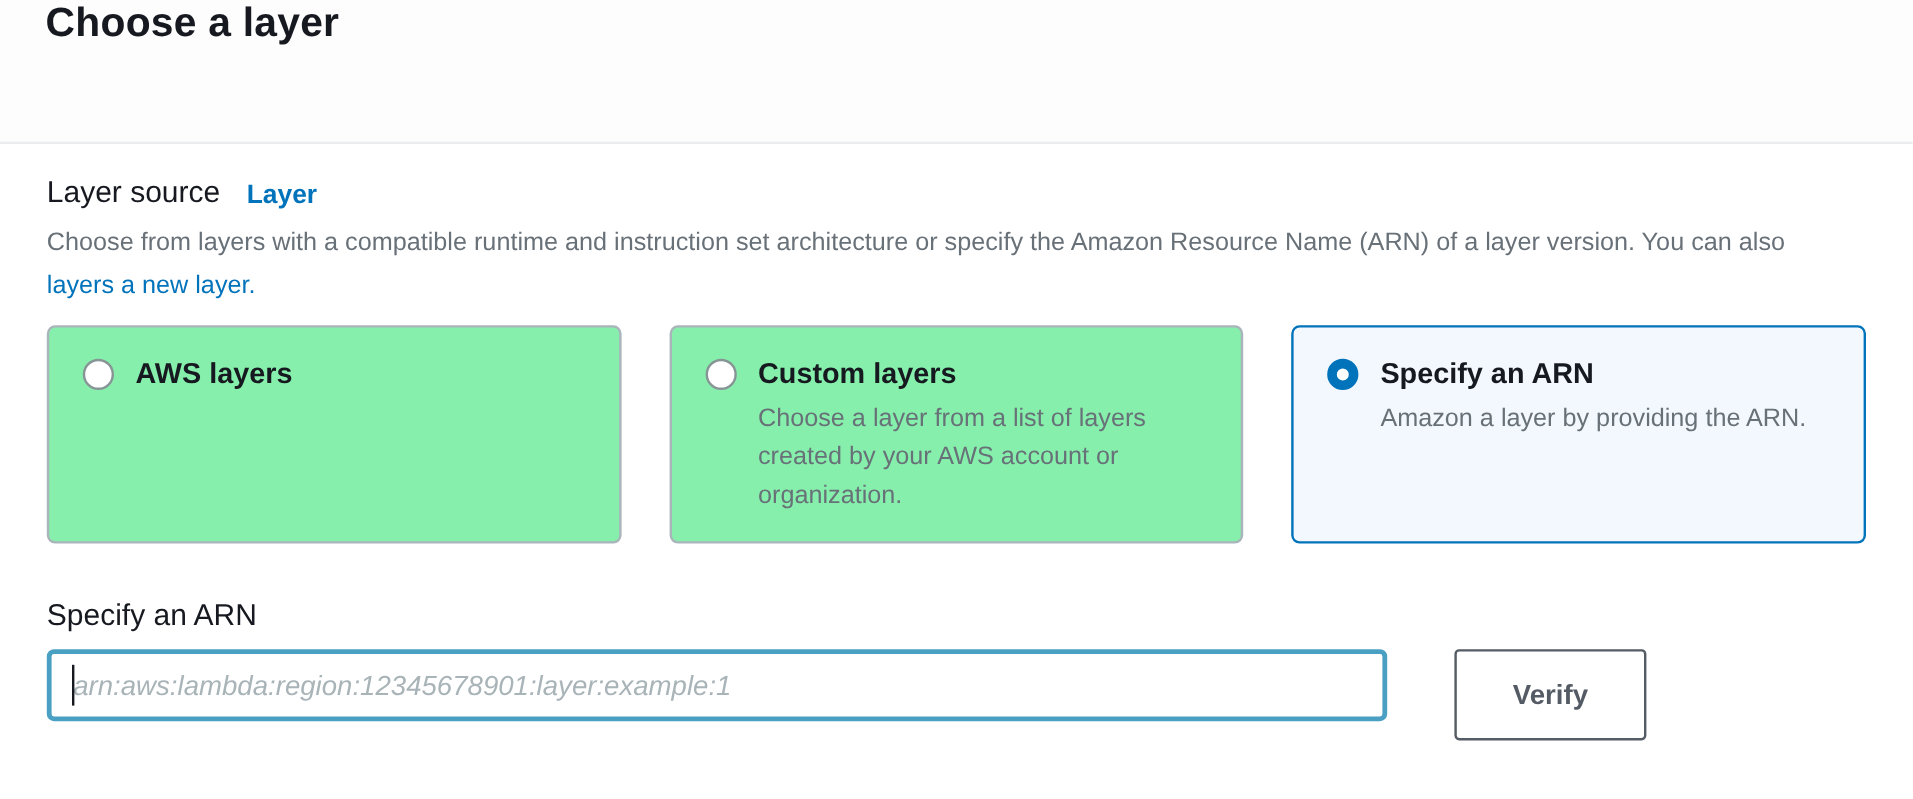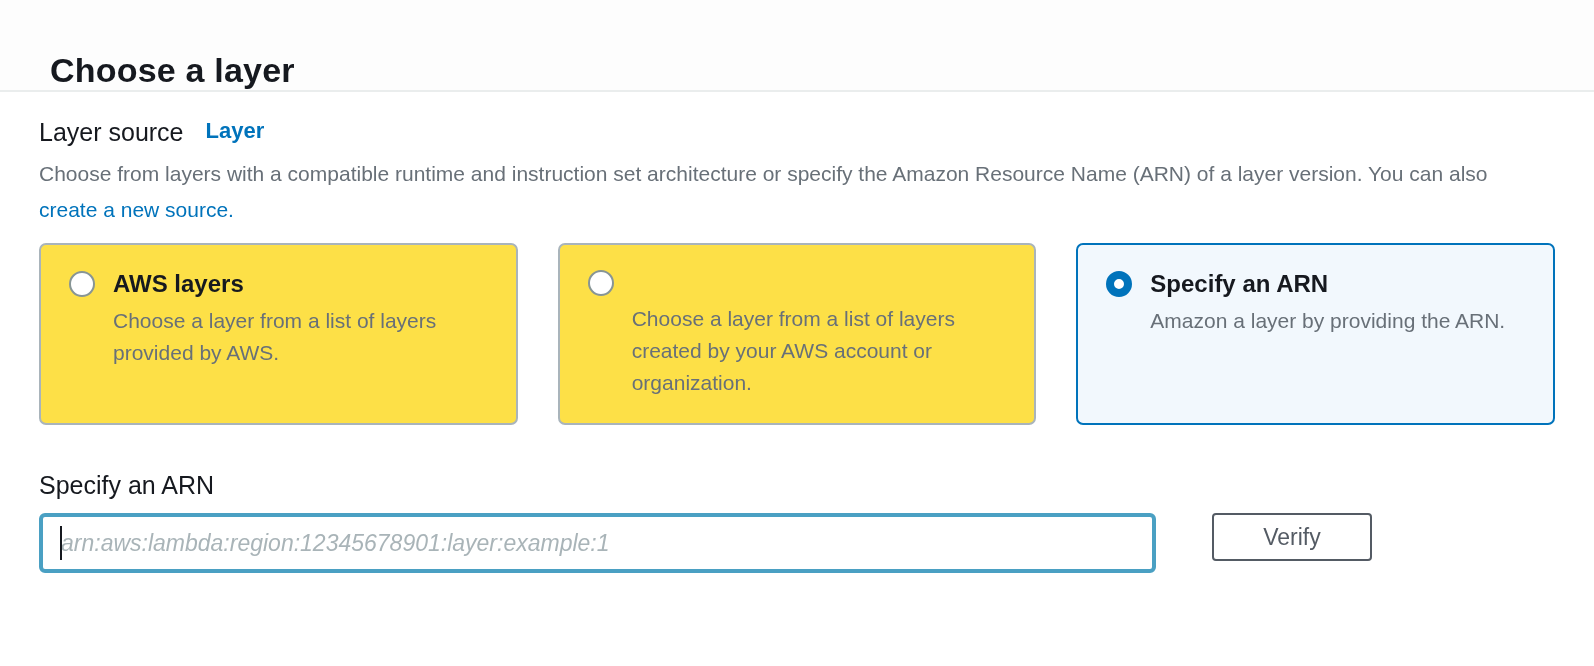--- a/index.html
+++ b/index.html
@@ -1,37 +1,37 @@
 <!DOCTYPE html>
 <html><head>
 <meta charset="utf-8">
 <style>
   * { margin:0; padding:0; box-sizing:border-box; }
   html,body { width:1594px; height:666px; background:#ffffff;
     font-family:"Liberation Sans", sans-serif; color:#16191f; overflow:hidden; }
 
   
-  .header { height:92px; display:flex; align-items:flex-end;
-    padding:0 50px; border-bottom:2px solid #eaeded; background:#fdfdfd; }
+  .header { height:120px; display:flex; align-items:flex-start;
+    padding:0 38px; border-bottom:2px solid #eaeded; background:#fdfdfd; }
   .header h1 { font-size:34px; font-weight:700; color:#16191f; letter-spacing:.2px; }
 
   .content { padding:0 39px; }
 
   
-  .field-head { margin-top:26px; display:flex; align-items:flex-start; }
+  .field-head { margin-top:26px; display:flex; align-items:flex-end; }
   .field-label { font-size:25px; font-weight:400; color:#16191f; }
   .info-link { margin-left:22px; font-size:22px; font-weight:700;
     color:#0073bb; text-decoration:none; cursor:pointer; }
   .field-desc { margin-top:9px; font-size:21px; line-height:36px;
     color:#687078; max-width:1480px; }
   .inline-link { color:#0073bb; text-decoration:none; cursor:pointer; }
 
   
   .tiles { display:flex; gap:40px; margin-top:15px; }
-  .tile { flex:1 1 0; height:182px; background:#fde047;
+  .tile { flex:1 1 0; height:182px; background:#86efac;
     border:2px solid #a9b4bb; border-radius:7px; padding:25px 28px; cursor:pointer; }
   .tile.selected { border-color:#0073bb; background:#f2f8fd; }
   .tile-head { display:flex; align-items:center; }
   .radio { width:26px; height:26px; border-radius:50%; flex:0 0 26px;
     border:2px solid #879596; background:#fff; cursor:pointer; }
   .radio.checked { border:8px solid #0073bb; }
   .tile-title { margin-left:18px; font-size:24px; font-weight:700; color:#16191f; }
   .tile-desc { margin:7px 0 0 44px; font-size:21px; line-height:32px;
     color:#687078; max-width:360px; }
 
@@ -40,56 +40,56 @@
   .arn-title { font-size:25px; font-weight:400; color:#16191f; }
   .arn-desc { margin-top:9px; font-size:21px; color:#687078; }
   .arn-row { display:flex; align-items:flex-start; margin-top:13px; }
   .arn-input-wrap { position:relative; width:1117px; }
   .arn-input { width:100%; height:60px; border:4px solid #4aa0c3; border-radius:6px;
     background:#fff; padding:0 18px; font-size:23px; color:#be185d;
     font-family:"Liberation Sans", sans-serif; outline:none; }
   .arn-input::placeholder { color:#a9b4b8; font-style:italic; opacity:1; }
   .caret { position:absolute; left:21px; top:13px; width:2px; height:34px;
     background:#16191f; pointer-events:none; }
-  .verify-btn { margin-left:56px; height:48px; min-width:160px; padding:0 34px;
+  .verify-btn { margin-left:56px; height:76px; min-width:160px; padding:0 34px;
     background:#fff; border:2px solid #545b64; border-radius:4px;
-    color:#545b64; font-size:23px; font-weight:400;
+    color:#545b64; font-size:23px; font-weight:700;
     font-family:"Liberation Sans", sans-serif; cursor:pointer; }
 </style>
 </head>
 <body>
 
 <div class="header">
   <h1>Choose a layer</h1>
 </div>
 
 <div class="content">
 
   <div class="field-head">
     <span class="field-label">Layer source</span>
     <a class="info-link">Layer</a>
   </div>
 
   <div class="field-desc">
-    <span>Choose from layers with a compatible runtime and instruction set architecture or specify the Amazon Resource Name (ARN) of a layer version. You can also </span><a class="inline-link">create a new source.</a>
+    <span>Choose from layers with a compatible runtime and instruction set architecture or specify the Amazon Resource Name (ARN) of a layer version. You can also </span><a class="inline-link">layers a new layer.</a>
   </div>
 
   <div class="tiles">
 
     <div class="tile">
       <div class="tile-head">
         <span class="radio"></span>
         <span class="tile-title">AWS layers</span>
       </div>
-      <div class="tile-desc">Choose a layer from a list of layers provided by AWS.</div>
     </div>
 
     <div class="tile">
       <div class="tile-head">
         <span class="radio"></span>
+        <span class="tile-title">Custom layers</span>
       </div>
       <div class="tile-desc">Choose a layer from a list of layers created by your AWS account or organization.</div>
     </div>
 
     <div class="tile selected">
       <div class="tile-head">
         <span class="radio checked"></span>
         <span class="tile-title">Specify an ARN</span>
       </div>
       <div class="tile-desc">Amazon a layer by providing the ARN.</div>

